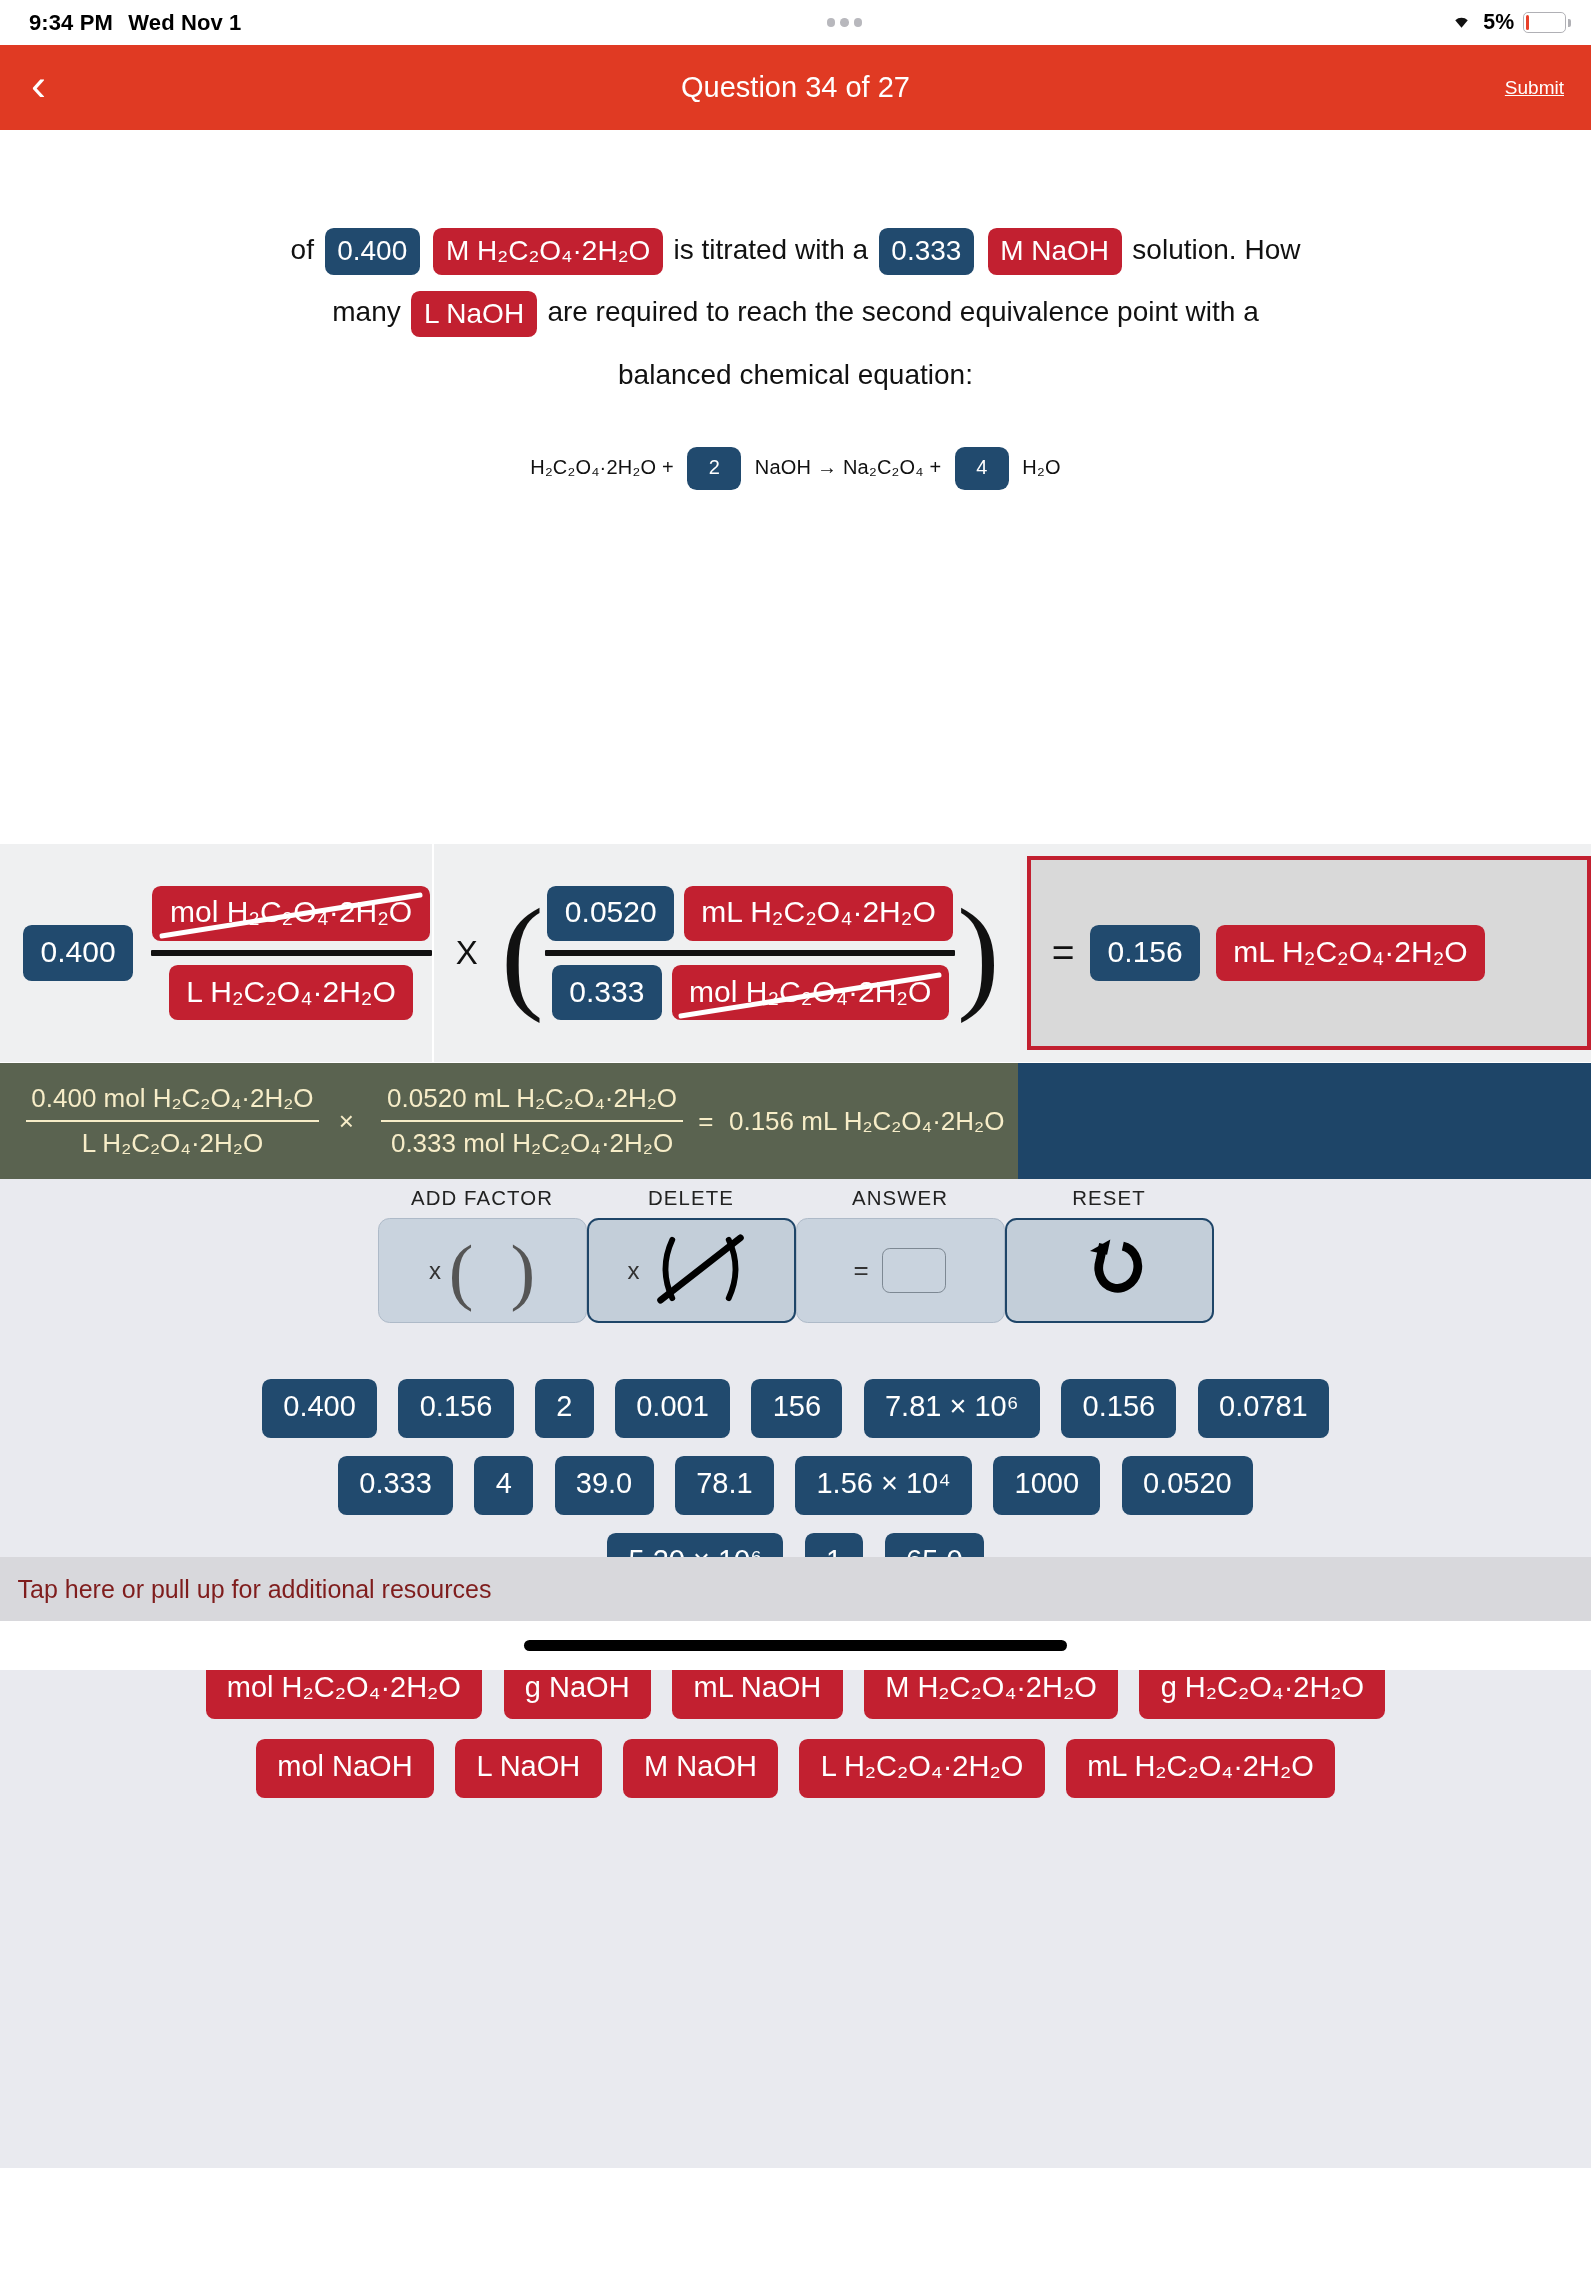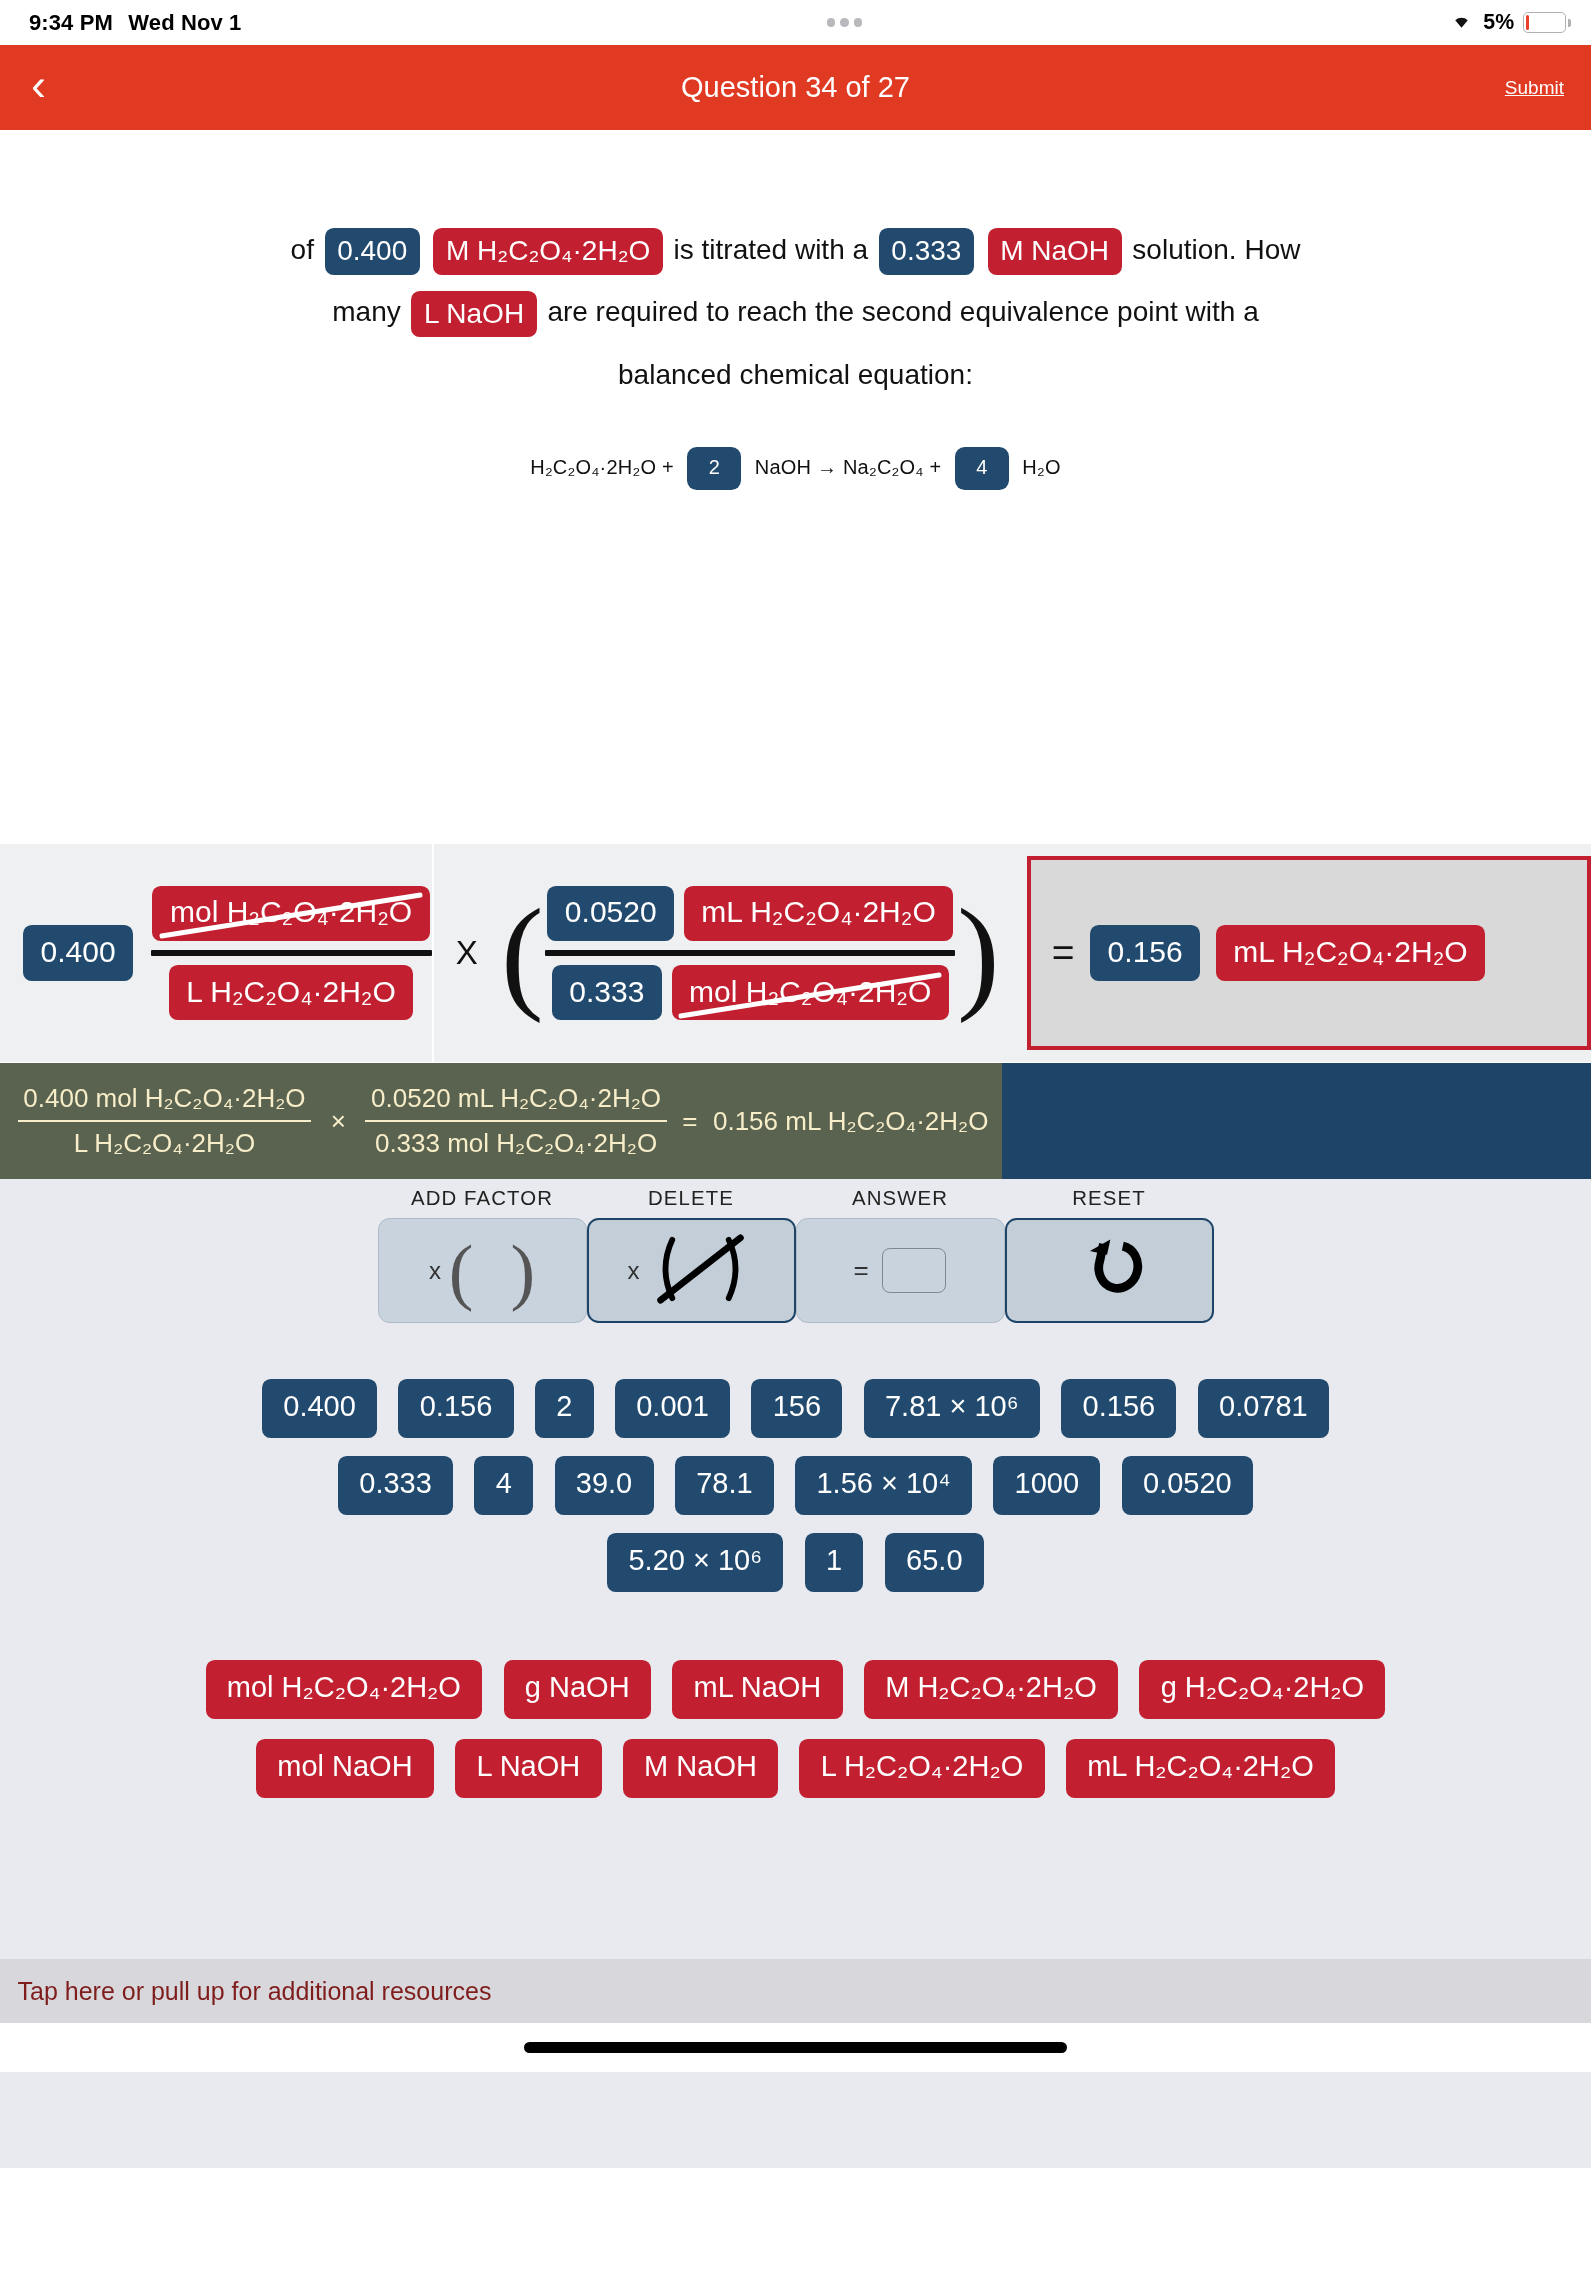--- a/index.html
+++ b/index.html
@@ -2,21 +2,21 @@
 <html><head>
 <meta charset="utf-8">
 <style>
   * { box-sizing: border-box; margin: 0; padding: 0; }
   html, body {
     width: 1591px; height: 2290px;
     font-family: "Liberation Sans", sans-serif;
     background: #ffffff;
     overflow: hidden;
   }
-  .screen { position: relative; width: 1591px; height: 2072px; background:#fff; }
+  .screen { position: relative; width: 1591px; height: 1670px; background:#fff; }
 
   
   .statusbar {
     height: 45px; background:#fff;
     display:flex; align-items:center; justify-content:space-between;
     padding: 0 25px 0 29px;
     font-size: 22px; color:#000; font-weight:600;
     letter-spacing:0.1px;
   }
   .sb-left { display:flex; align-items:center; gap:15.5px; }
@@ -120,21 +120,21 @@
   
   .summary {
     position:absolute; left:0; top:1063px; width:1591px; height:116px;
     background:#1e4568; display:flex; align-items:center;
     color:#f7edc8; font-size:26px; white-space:nowrap; overflow:hidden;
   }
   .summary-inner {
     background:#5a6350; height:116px; display:flex; align-items:center;
     padding: 0 13.6px 0 17.5px; gap:15.5px;
   }
-  .sfrac { display:flex; flex-direction:column; align-items:center; gap:1.9px;}
+  .sfrac { display:flex; flex-direction:column; align-items:center; gap:1.9px;margin-left:8px;}
   .sfrac .bar { height:2.9px; background:#f7edc8; width:100%; margin:3.9px 0;}
   .sfrac .top, .sfrac .bot { padding:0 5.8px; }
   .s-times { font-size:26px; padding:0 3.9px;}
 
   
   .tools {
     position:absolute; left:0; top:1179px; width:1591px; height:184px;
     background:#e9eaef;
     display:flex; justify-content:center; align-items:flex-start; 
     padding-top: 7.8px;

